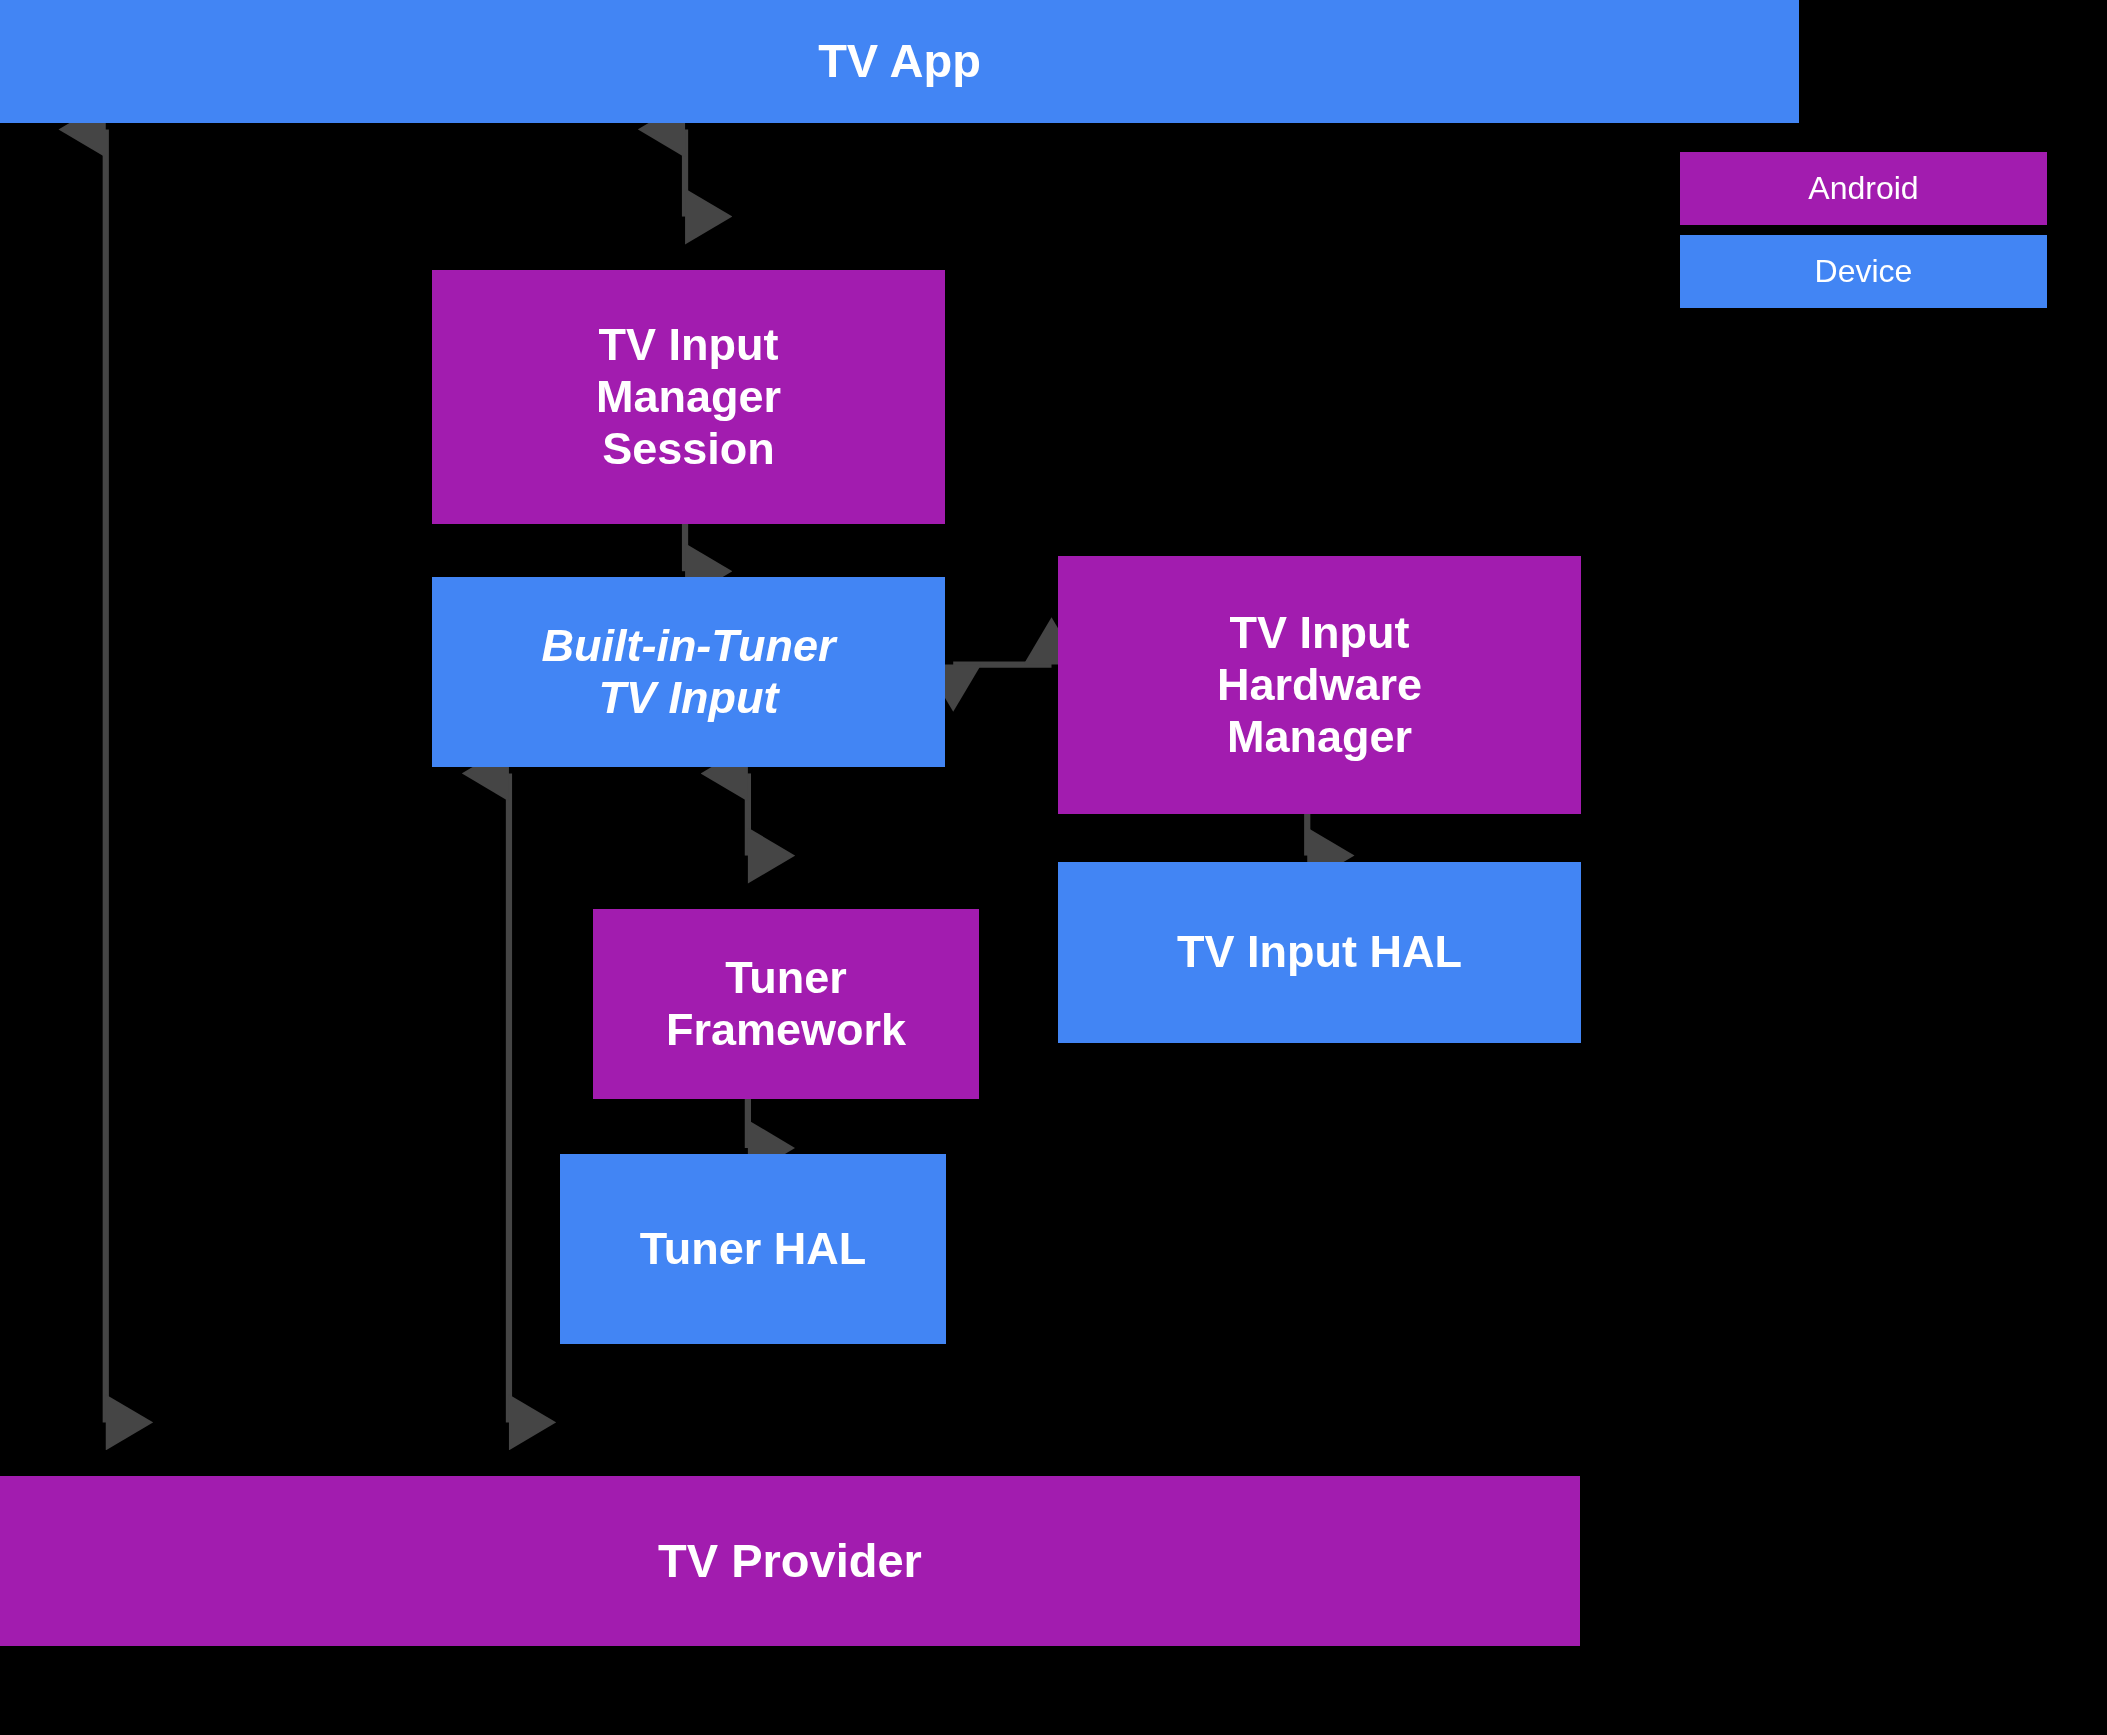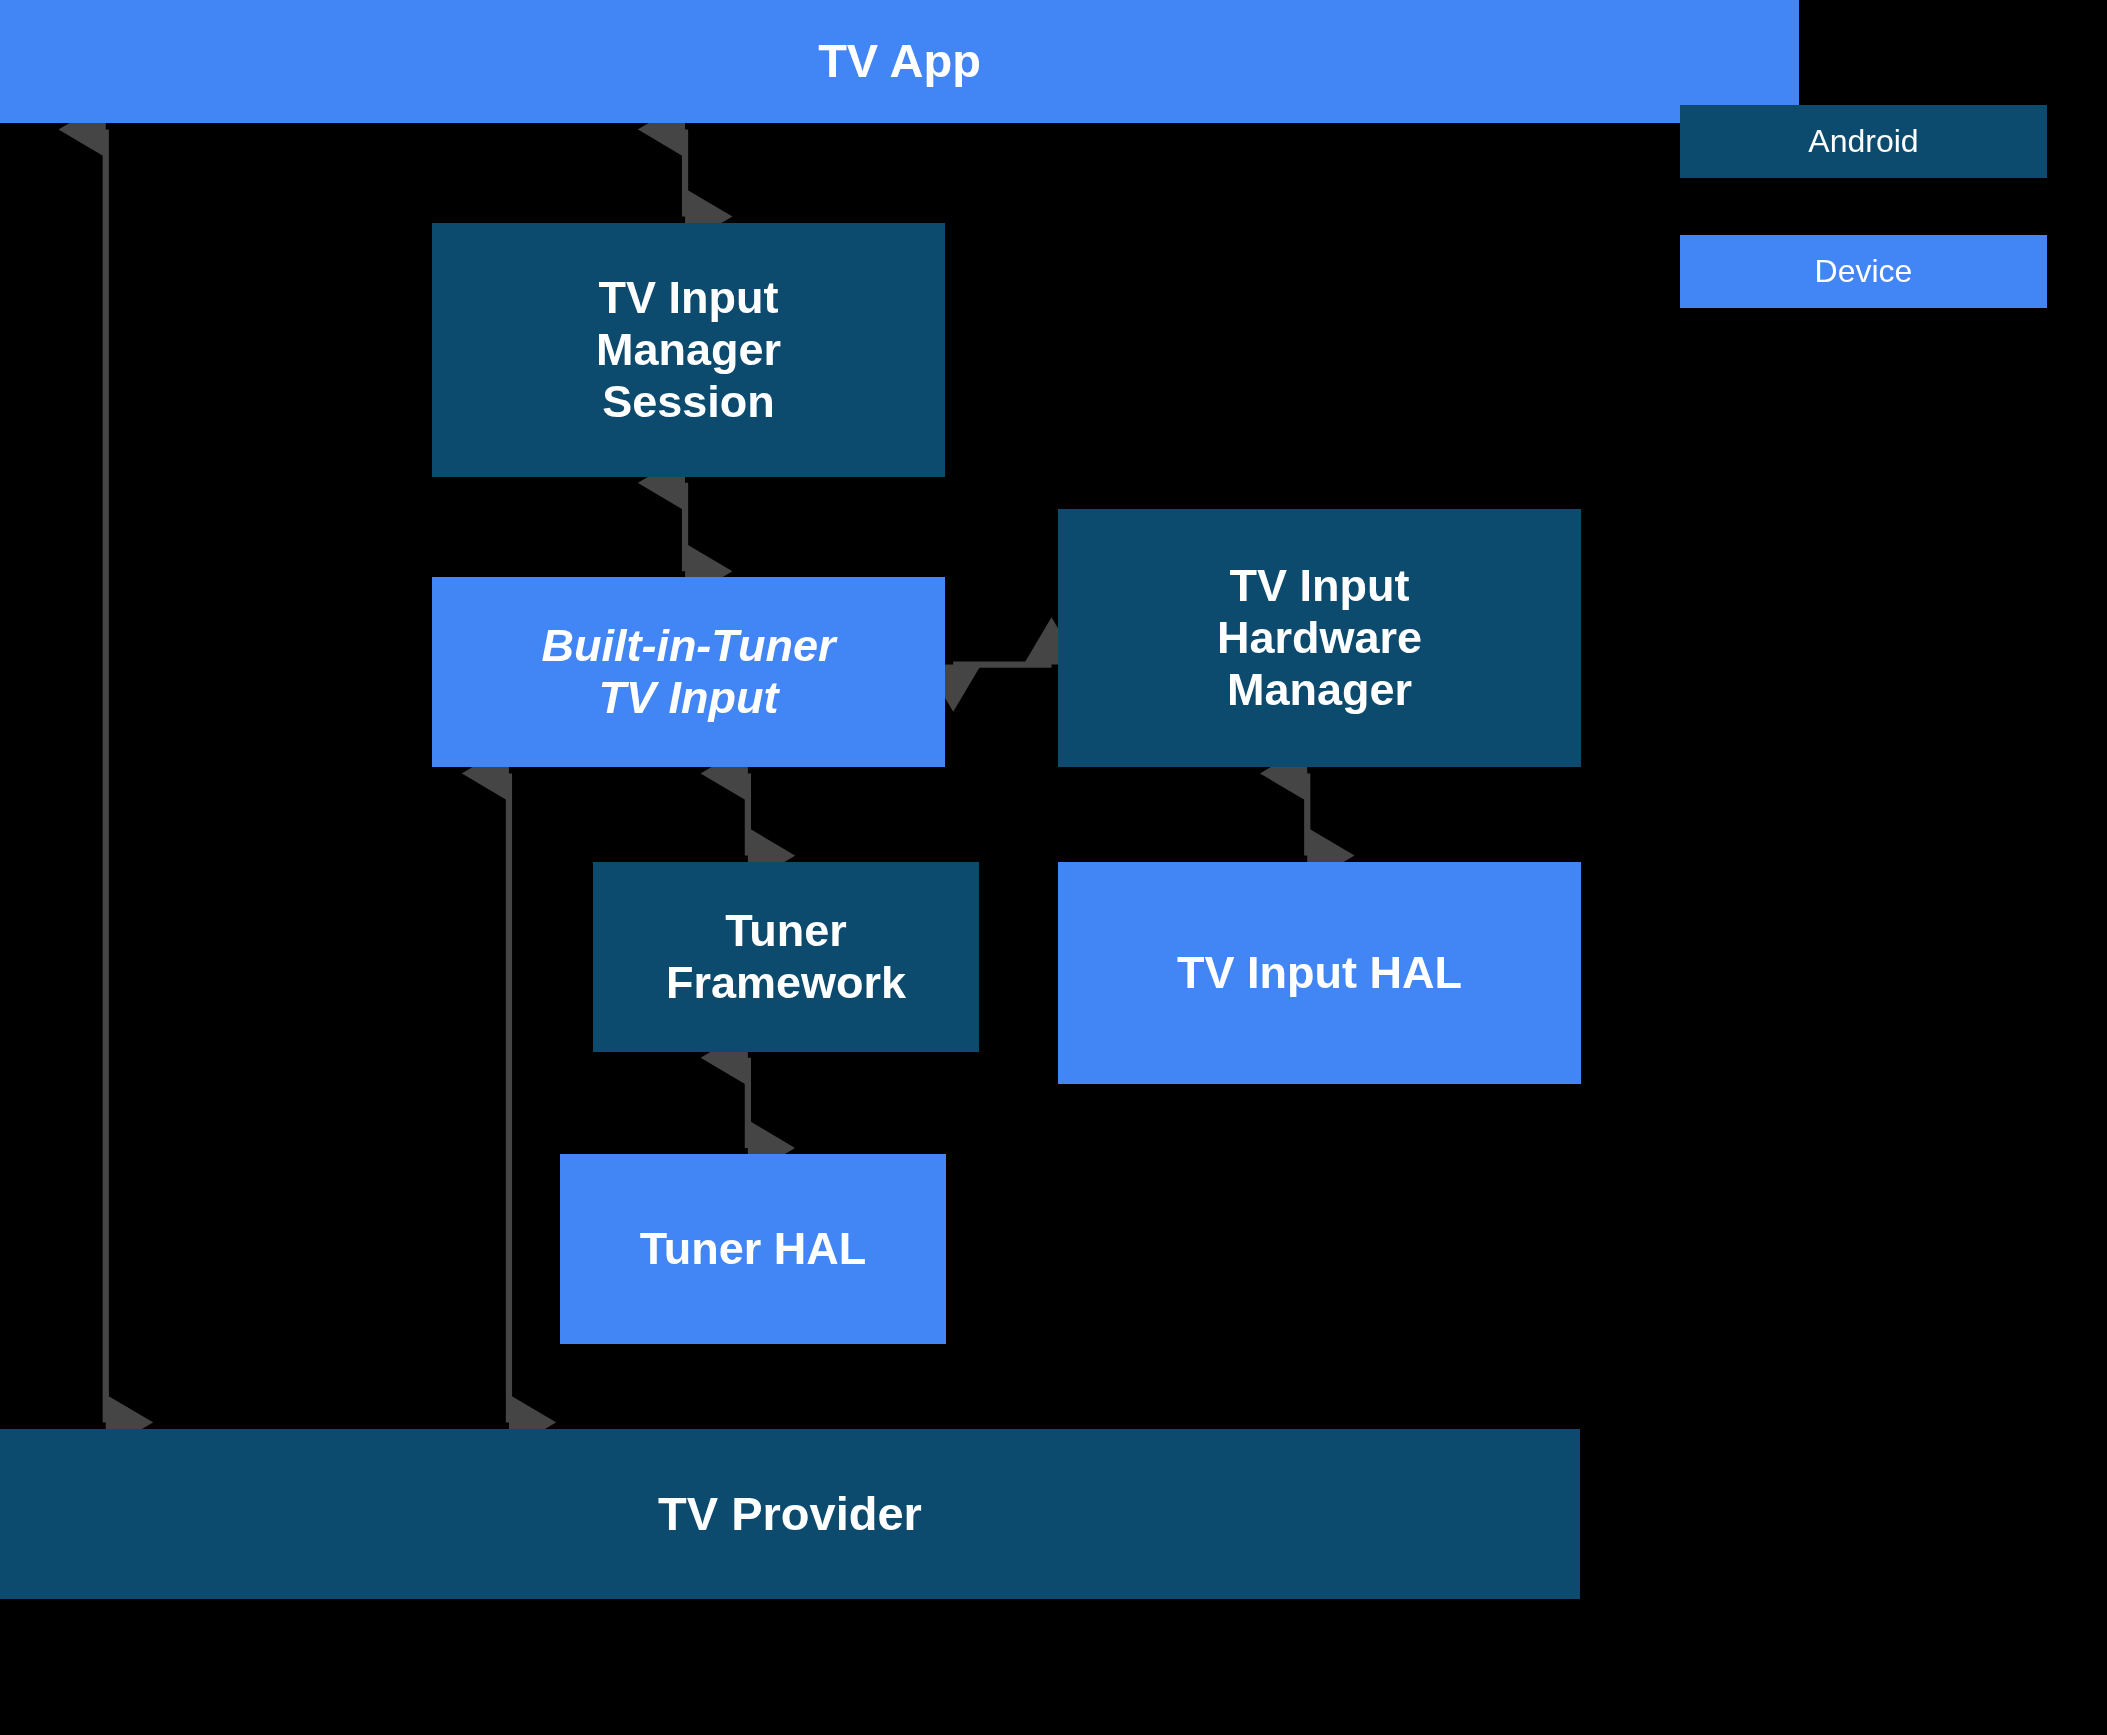--- a/index.html
+++ b/index.html
@@ -21,21 +21,21 @@
     align-items: center;
     justify-content: center;
     text-align: center;
     color: #ffffff;
     font-weight: 700;
     line-height: 1.16;
     box-sizing: border-box;
     white-space: pre-line;
     padding: 0 6.2px;
   }
-  .android { background: #0c4a6e; }
+  .android { background: #a21caf; margin-top: 47px; }
   .device  { background: #4285F4; }
 
   
   #tv-app {
     left: 0px; top: 0px; width: 1799px; height: 123px;
     font-size: 47px;
   }
   #tv-provider {
     left: 0px; top: 1429px; width: 1580px; height: 170px;
     font-size: 47px;
@@ -59,21 +59,21 @@
     left: 560px; top: 1154px; width: 386px; height: 190px;
     font-size: 45px;
   }
 
   
   #tv-input-hardware-manager {
     left: 1058px; top: 509px; width: 523px; height: 258px;
     font-size: 45px;
   }
   #tv-input-hal {
-    left: 1058px; top: 862px; width: 523px; height: 222px;
+    left: 1058px; top: 862px; width: 523px; height: 181px;
     font-size: 45px;
   }
   .legend-swatch {
     position: absolute;
     display: flex; align-items: center; justify-content: center;
     color: #ffffff; font-size: 32px; font-weight: 400;
     box-sizing: border-box;
   }
   #legend-android { left: 1680px; top: 105px; width: 367px; height: 73px; }
   #legend-device  { left: 1680px; top: 235px; width: 367px; height: 73px; }

